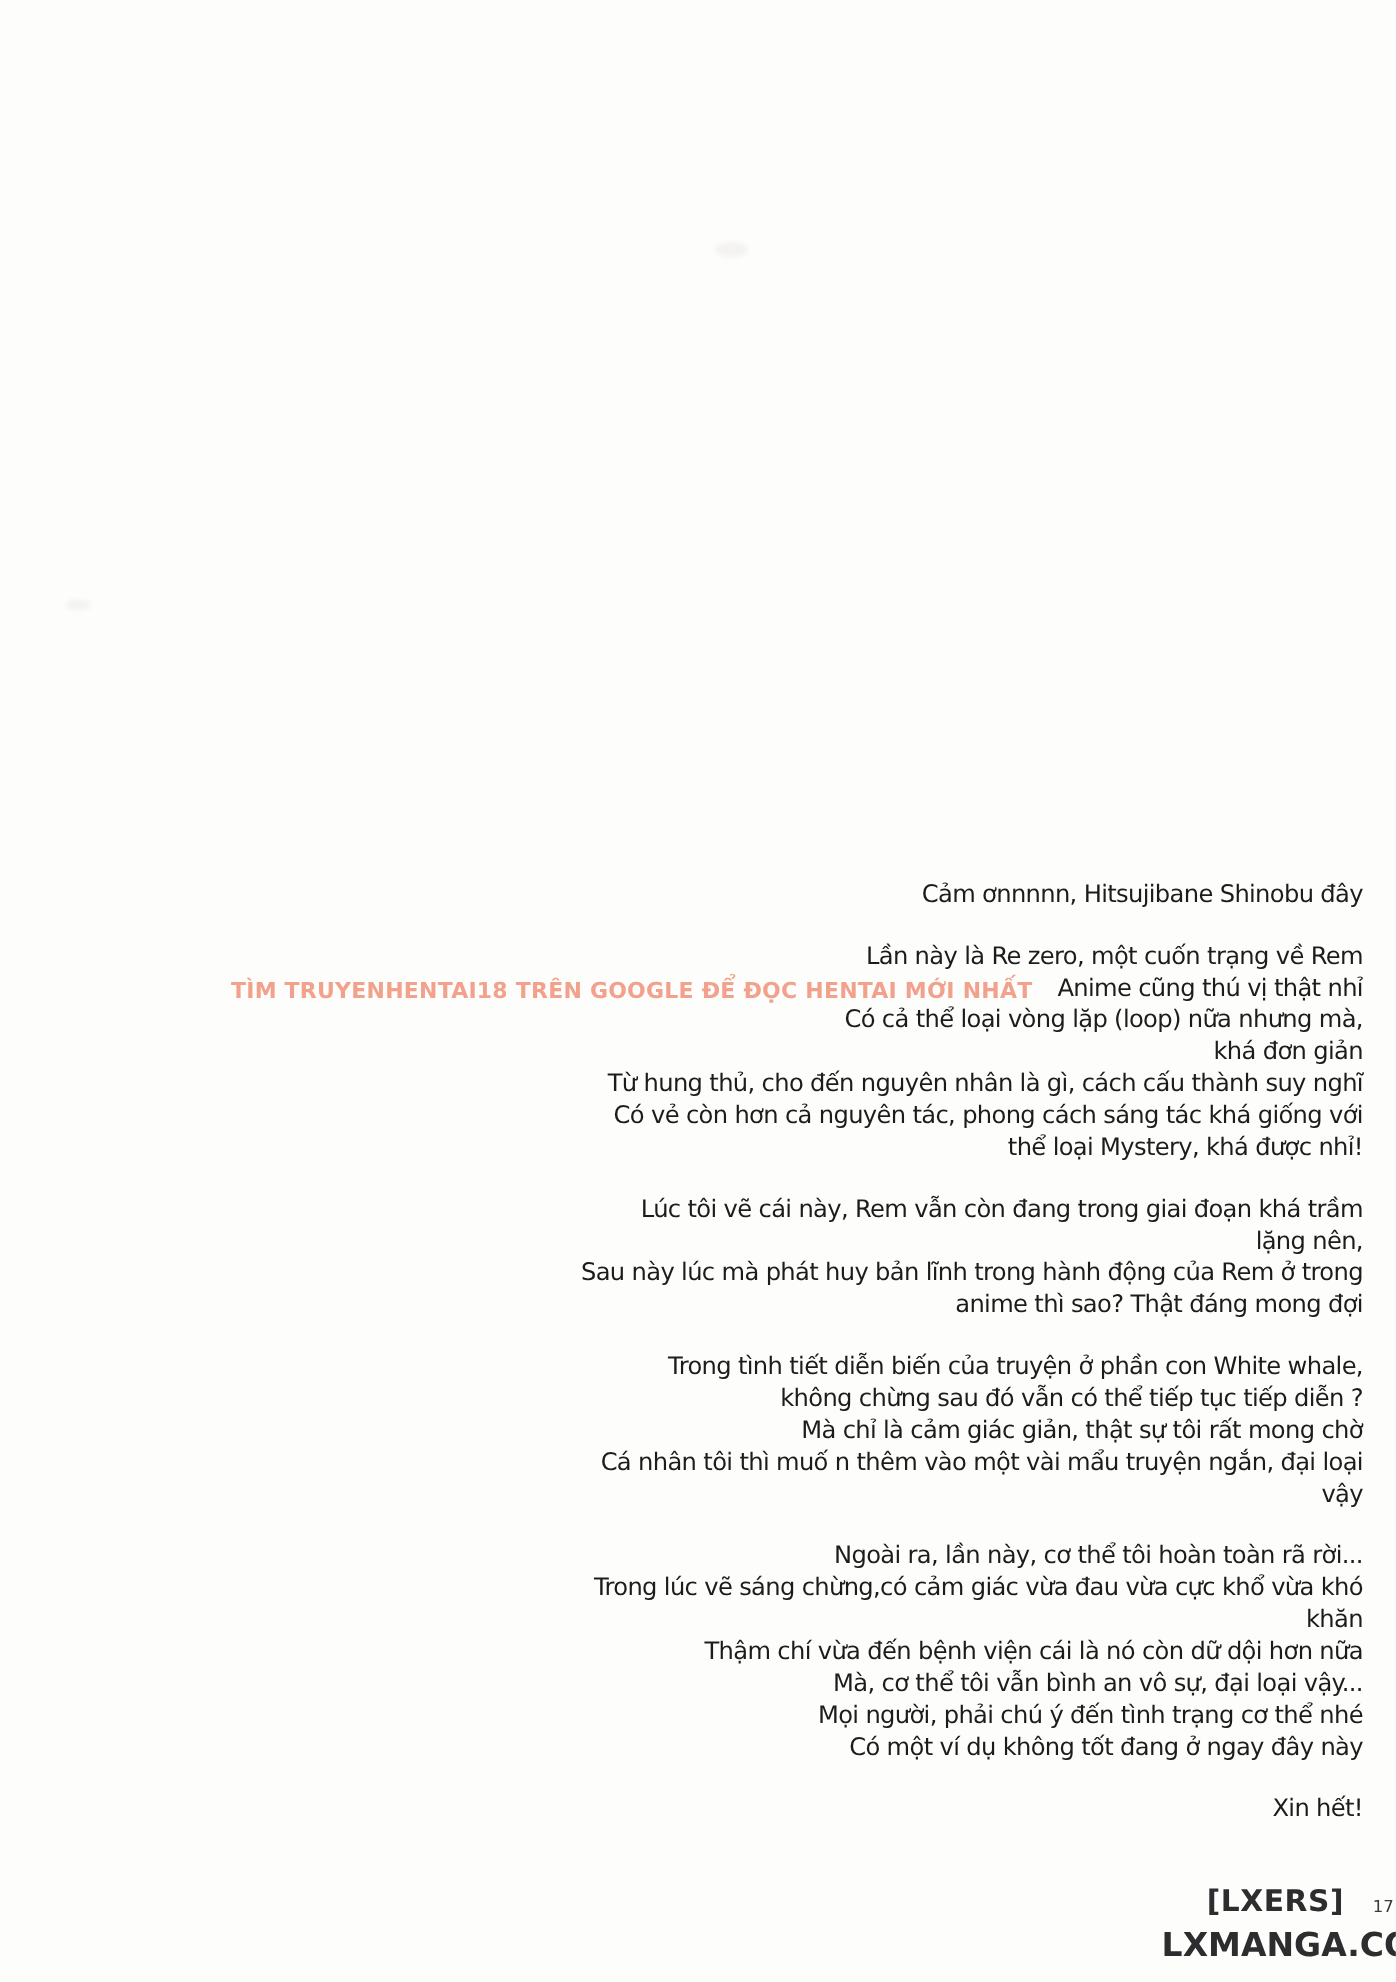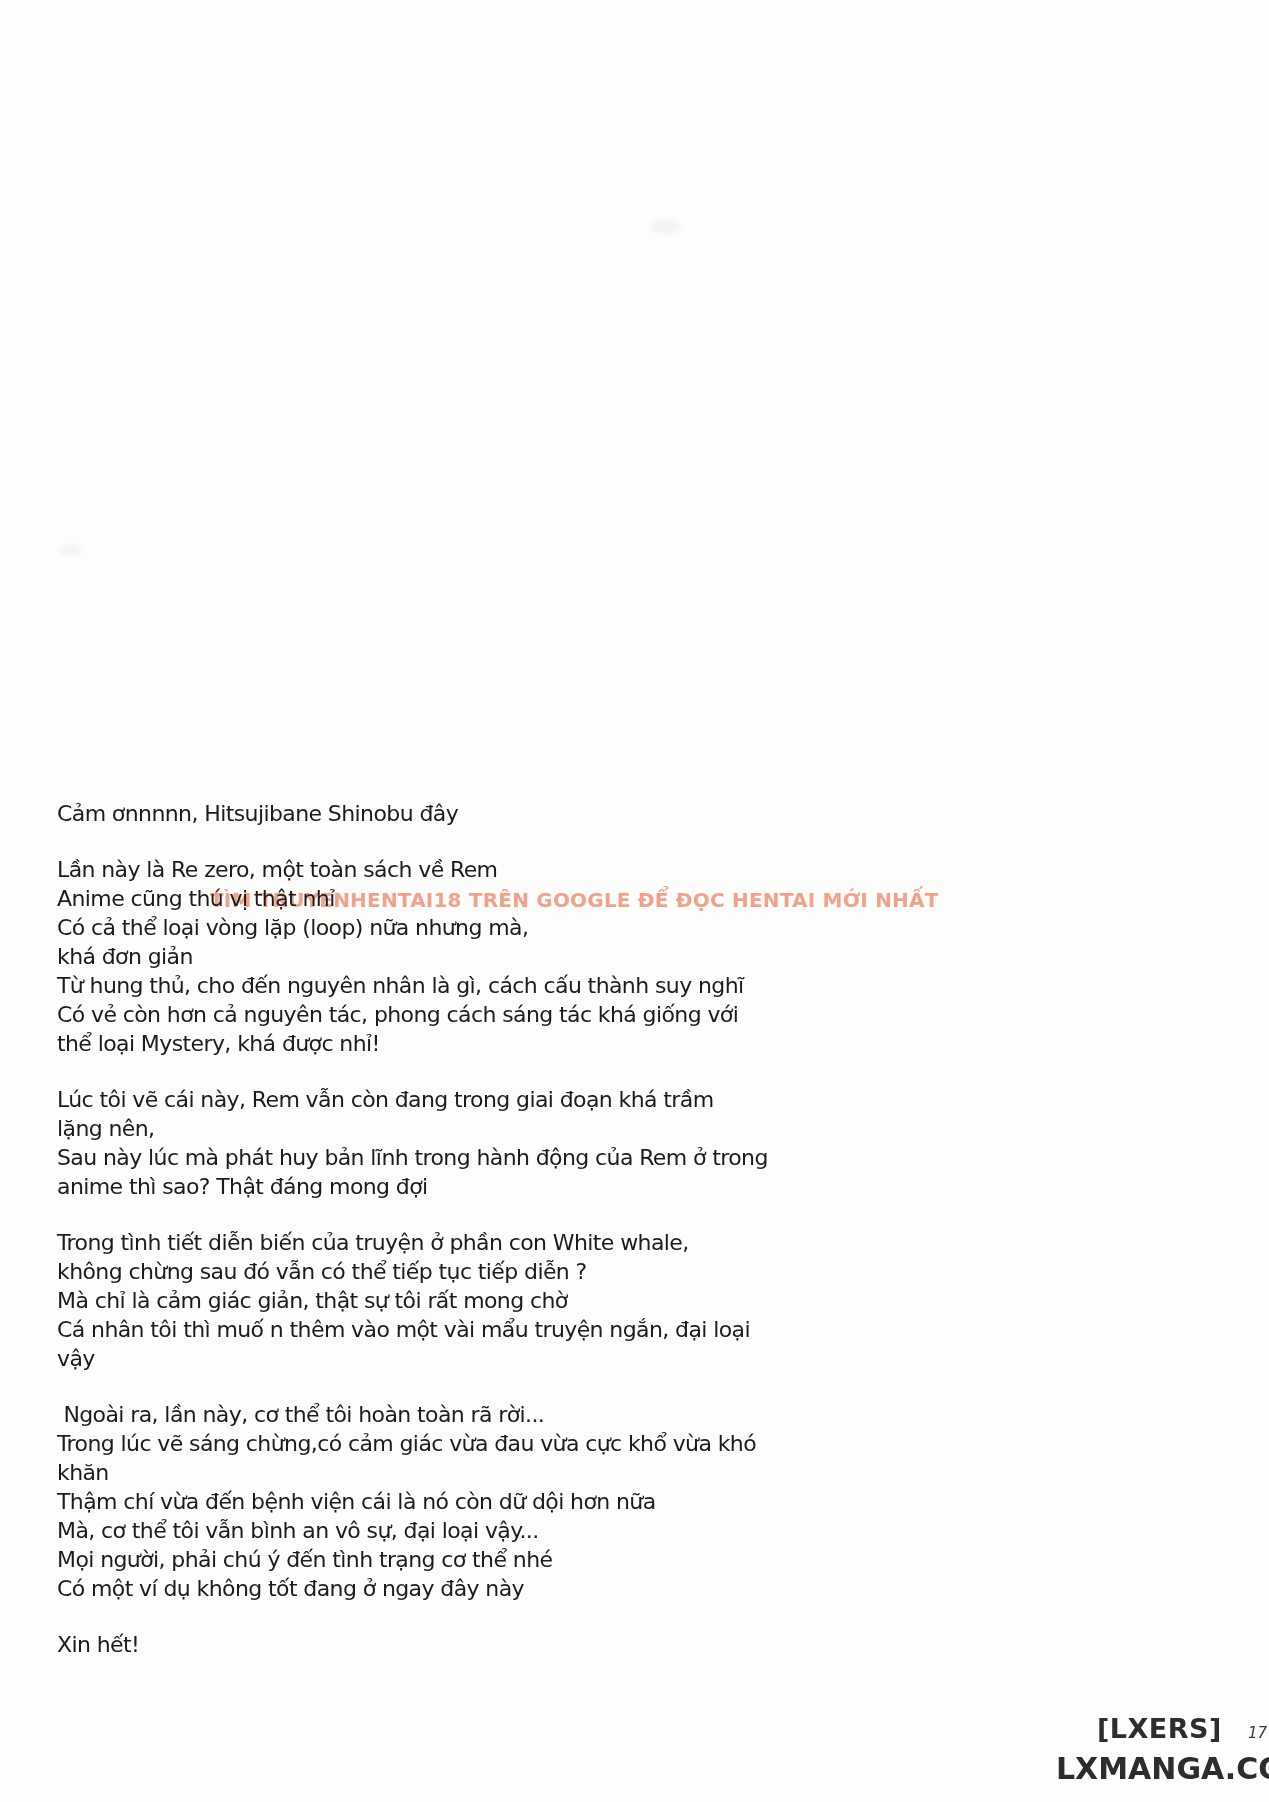--- a/index.html
+++ b/index.html
@@ -34,20 +34,21 @@
     letter-spacing: -0.6px;
     font-weight: 500;
   }
   .para {
     margin: 0 0 27px 0;
   }
   .line {
     height: 29px;
     line-height: 29px;
     white-space: pre;
+    text-align: right;
   }
   .watermark {
     position: absolute;
     top: 888px;
     left: 210px;
     z-index: 1;
     font-size: 20px;
     font-weight: 800;
     letter-spacing: 0.2px;
     white-space: nowrap;
@@ -74,41 +75,40 @@
     white-space: nowrap;
   }
   .page-number {
     position: absolute;
     top: 1724px;
     left: 1248px;
     z-index: 2;
     font-size: 15px;
     font-weight: 500;
     color: #3a3a3a;
-    font-style: italic;
   }
 </style>
 </head>
 <body>
 
 <div class="page">
 
   <div class="smudge" style="left:650px; top:220px; width:30px; height:14px;"></div>
   <div class="smudge" style="left:60px; top:545px; width:22px; height:10px;"></div>
 
   <div class="watermark" style="color: rgb(242, 162, 140);">TÌM TRUYENHENTAI18 TRÊN GOOGLE ĐỂ ĐỌC HENTAI MỚI NHẤT</div>
 
   <div class="afterword">
 
     <div class="para">
       <div class="line">Cảm ơnnnnn, Hitsujibane Shinobu đây</div>
     </div>
 
     <div class="para">
-      <div class="line">Lần này là Re zero, một toàn sách về Rem</div>
+      <div class="line">Lần này là Re zero, một cuốn trạng về Rem</div>
       <div class="line">Anime cũng thú vị thật nhỉ</div>
       <div class="line">Có cả thể loại vòng lặp (loop) nữa nhưng mà,</div>
       <div class="line">khá đơn giản</div>
       <div class="line">Từ hung thủ, cho đến nguyên nhân là gì, cách cấu thành suy nghĩ</div>
       <div class="line">Có vẻ còn hơn cả nguyên tác, phong cách sáng tác khá giống với</div>
       <div class="line">thể loại Mystery, khá được nhỉ!</div>
     </div>
 
     <div class="para">
       <div class="line">Lúc tôi vẽ cái này, Rem vẫn còn đang trong giai đoạn khá trầm</div>

